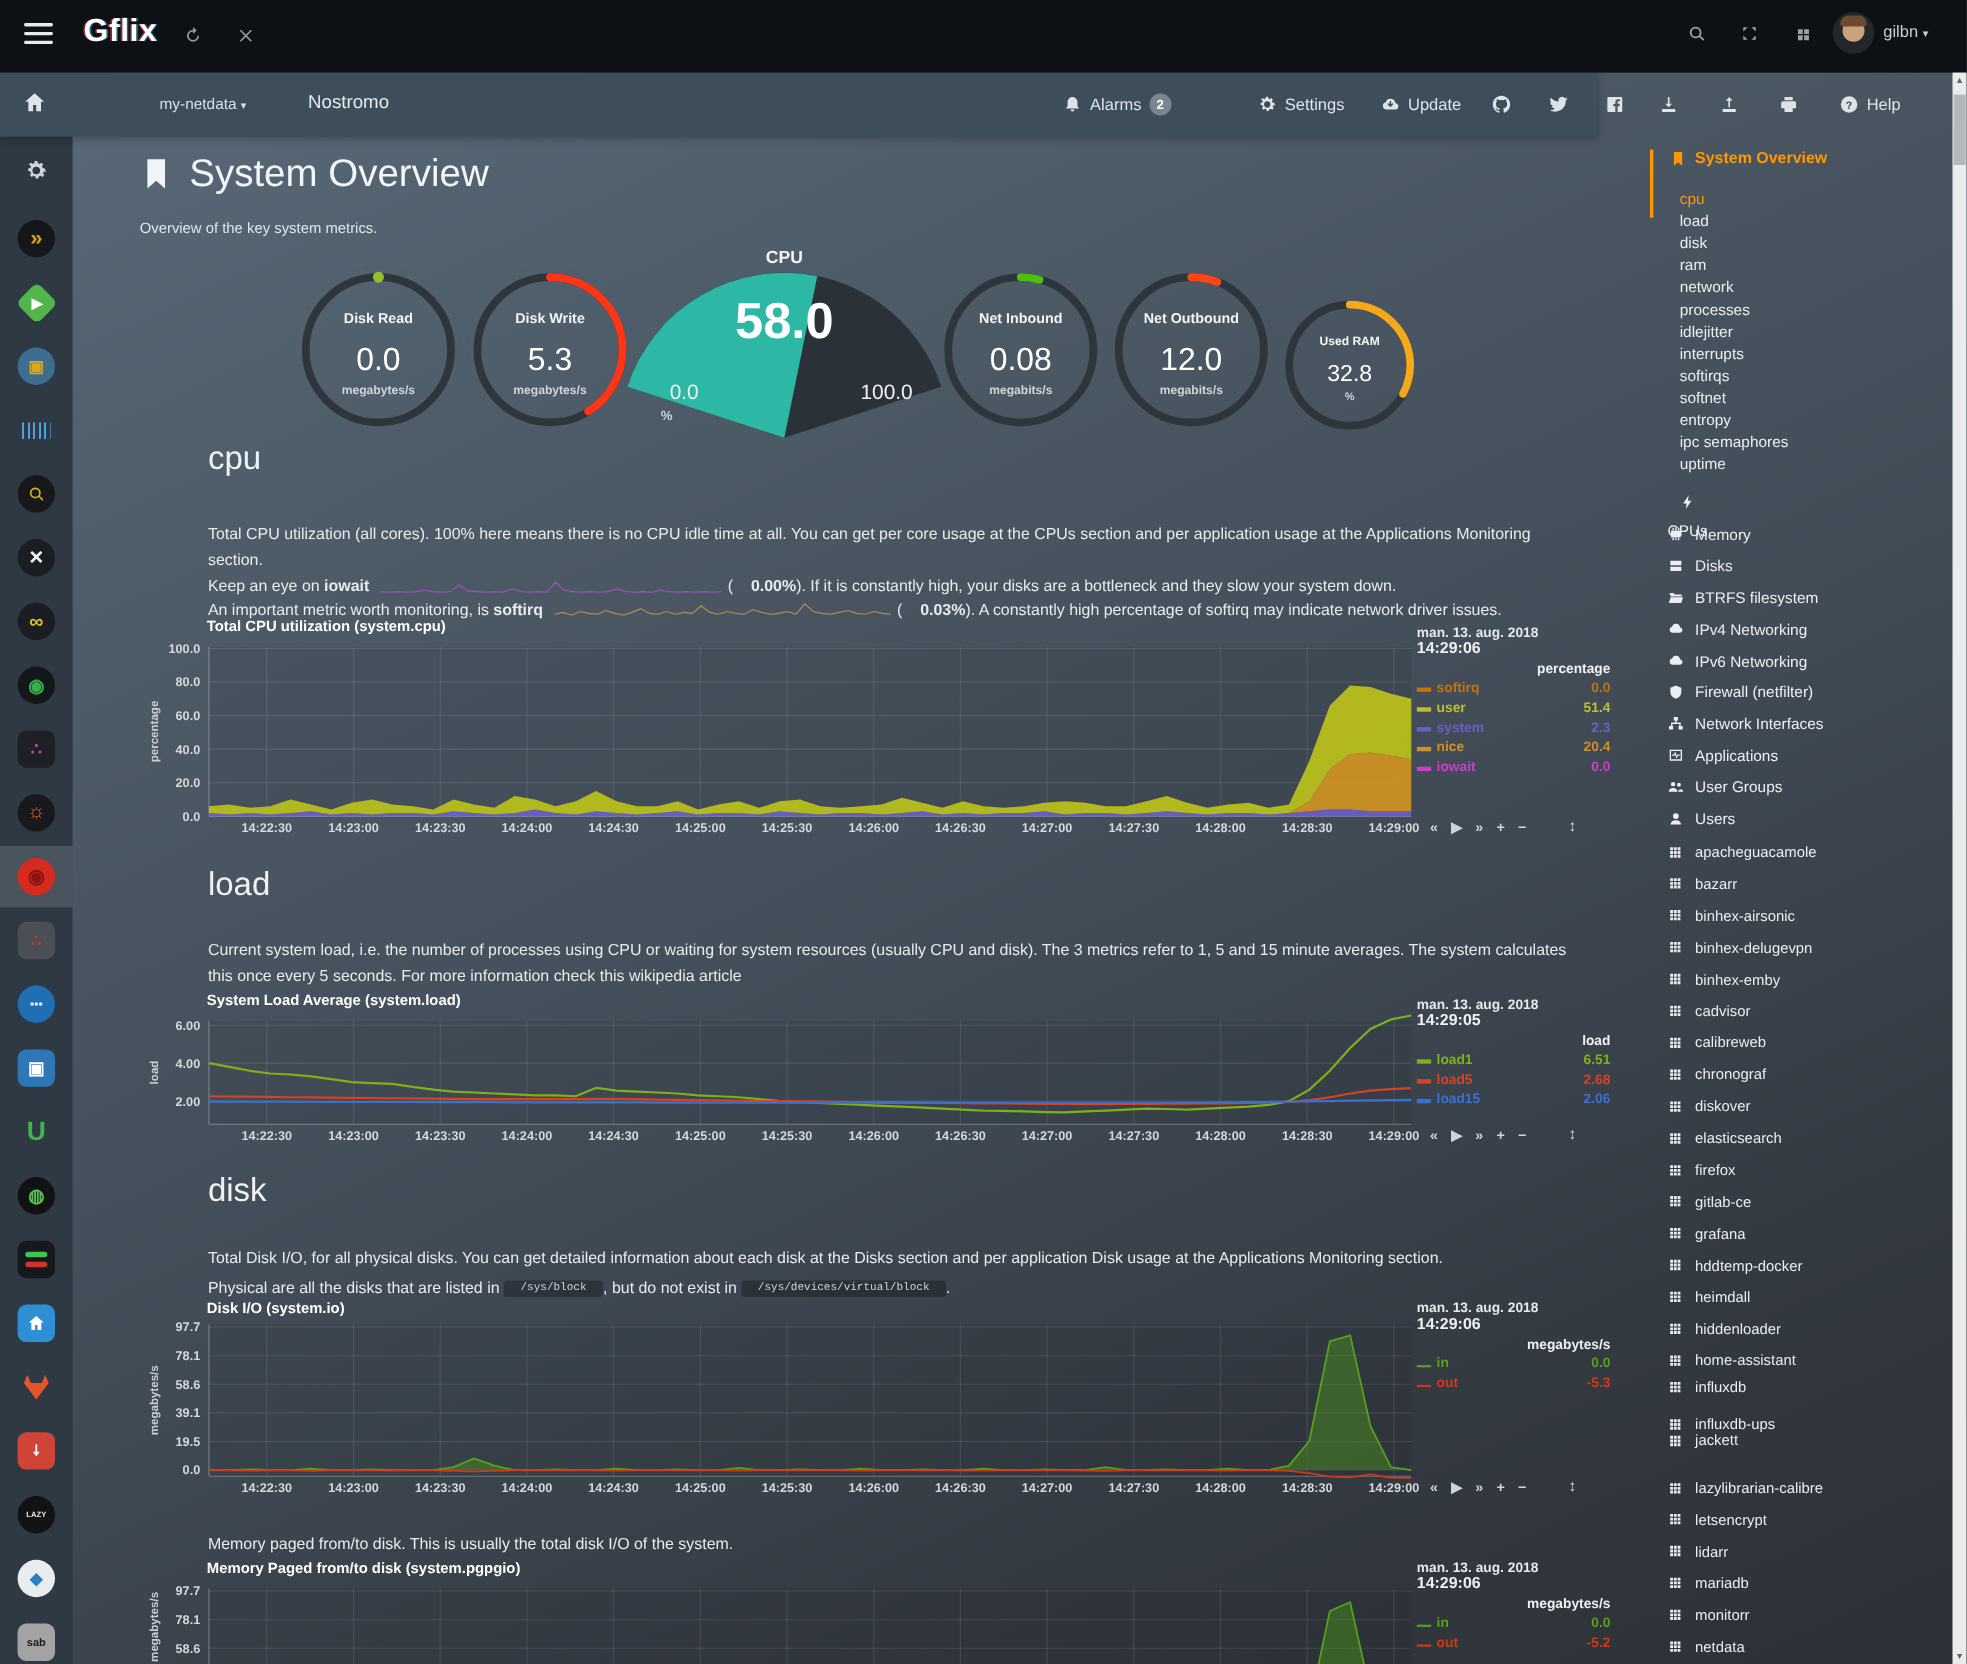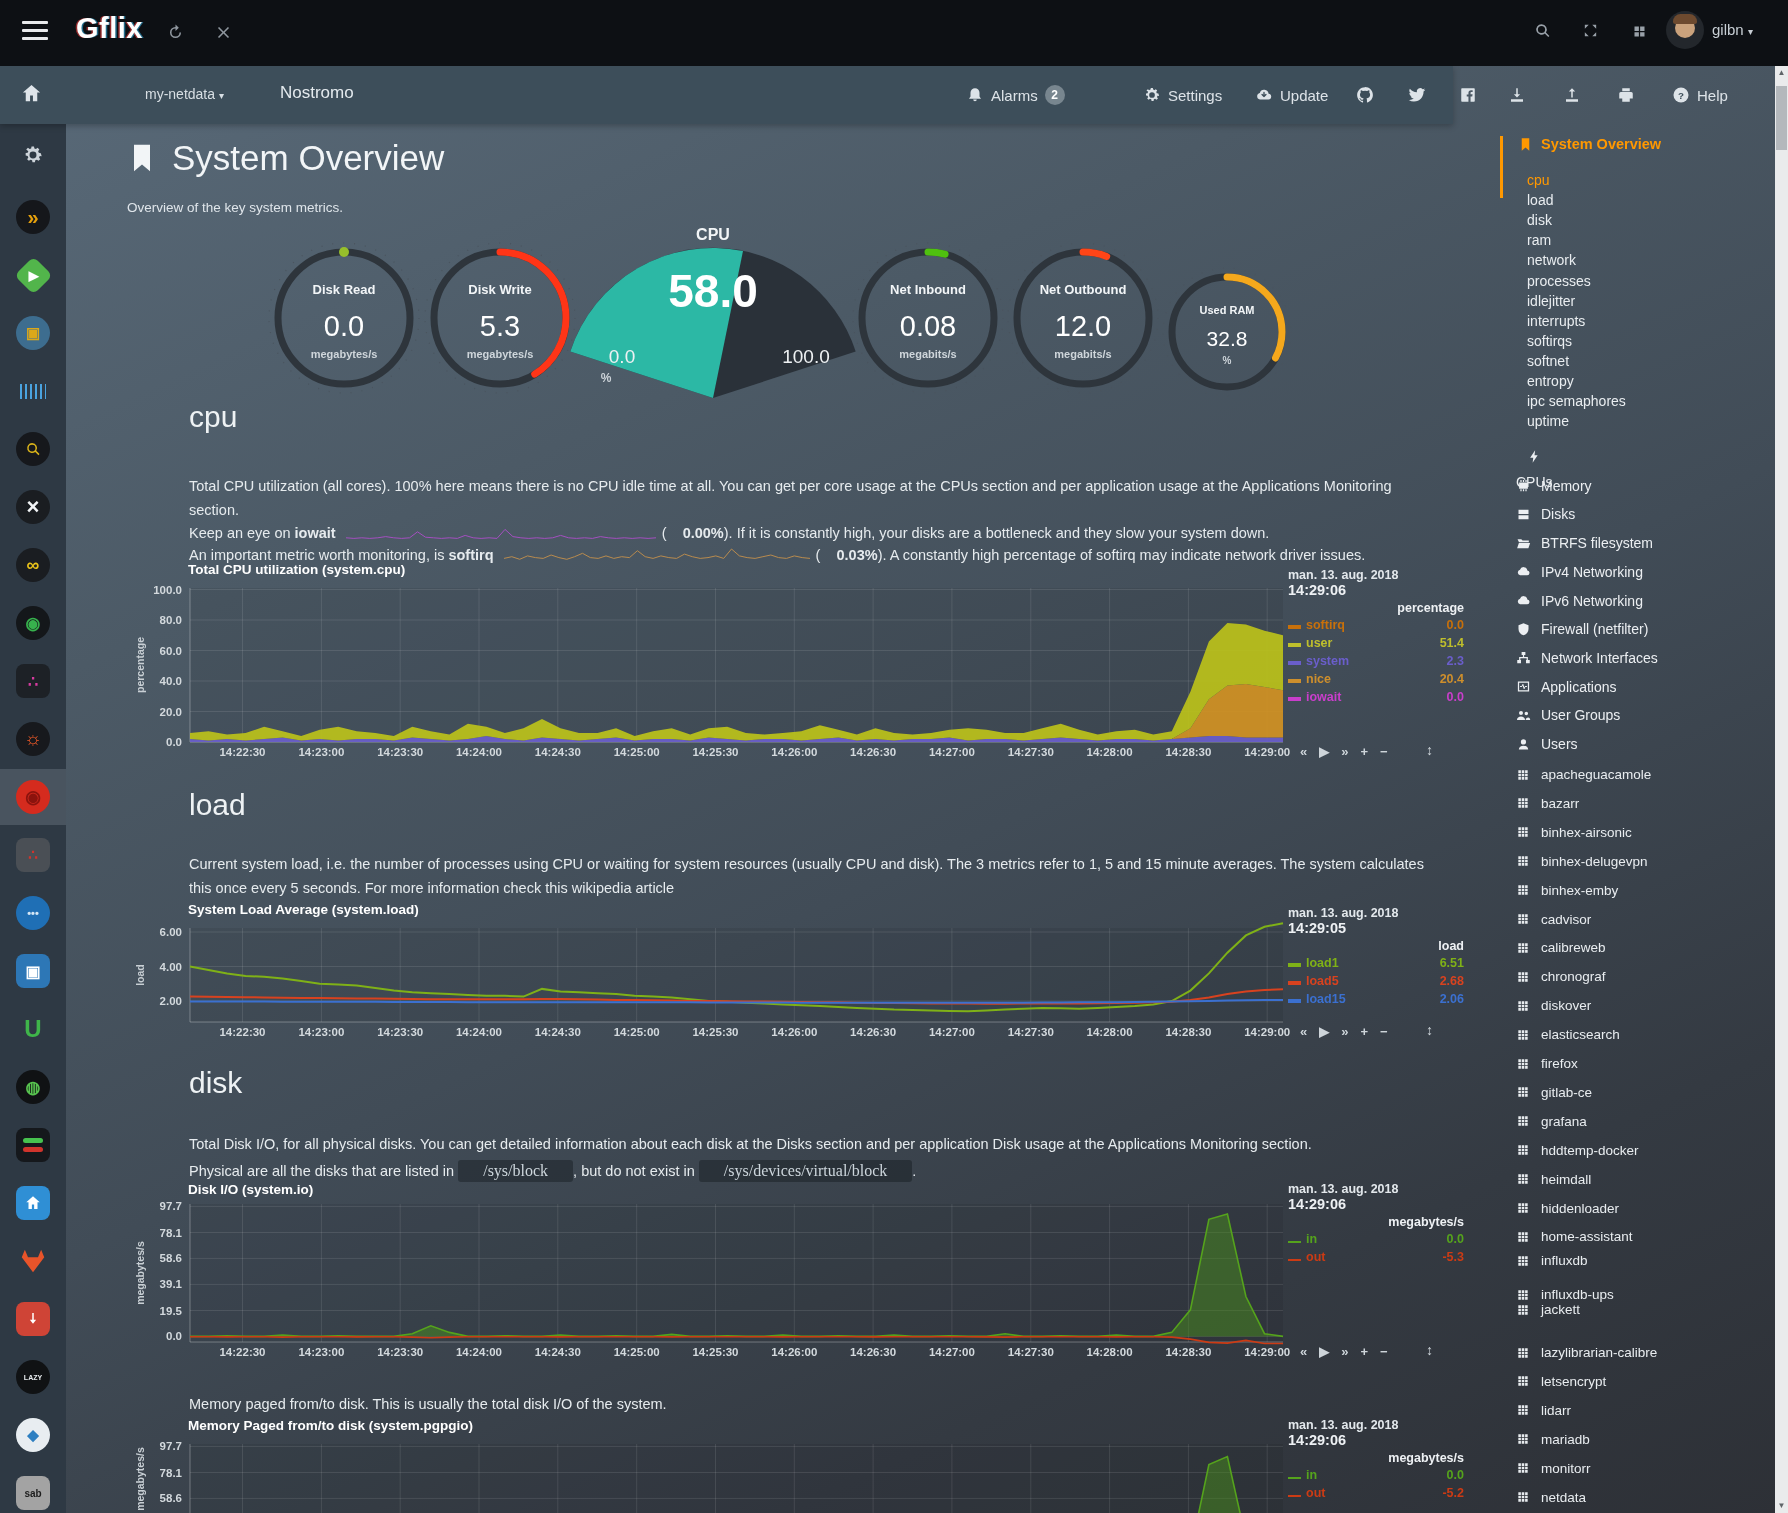--- a/index.html
+++ b/index.html
@@ -38,22 +38,22 @@
   
   .h1row{position:absolute;left:126px;top:138px;display:flex;align-items:center;gap:14px;color:#f2f5f7;}
   .h1row .t{font-size:35px;}
   .subtitle{position:absolute;left:127px;top:200px;font-size:13.5px;color:#dfe5ea;}
   .h2{position:absolute;left:189px;font-size:30px;color:#eef2f4;}
   .para{position:absolute;left:189px;width:1252px;font-size:14.5px;line-height:24px;color:#e6ebee;}
   .inline-row{position:absolute;left:189px;height:22px;font-size:14.5px;color:#e6ebee;display:flex;align-items:center;white-space:nowrap;}
   .inline-row b{margin:0 4px 0 4px;}
   .inline-row .spark{margin:0 6px;}
   .pct{font-weight:bold;}
-  code.chip{font-family:Liberation Serif, serif;font-size:16px;background:rgba(10,14,18,.35);color:#cdd6dc;
-            padding:2px 25px;border-radius:3px;}
+  code.chip{font-family:Liberation Mono, monospace;font-size:10px;background:rgba(10,14,18,.35);color:#cdd6dc;
+            padding:2px 15px;border-radius:3px;}
   
   .chart{position:absolute;left:130px;width:1340px;}
   .chart-title{position:absolute;left:58px;top:2px;font-size:13.5px;font-weight:bold;color:#fff;}
   .legend{position:absolute;left:1158px;width:176px;font-weight:bold;}
   .lg-date{font-size:12.5px;color:#e3e8ec;}
   .lg-time{font-size:14.5px;color:#eef1f4;}
   .lg-unit{font-size:12.5px;color:#eef1f4;text-align:right;margin:3px 0 1px 0;}
   .lg-row{display:flex;justify-content:space-between;align-items:center;height:18px;font-size:12.5px;cursor:pointer;}
   .lg-row .mk{display:inline-block;width:13px;margin-right:5px;}
   .toolbar{position:absolute;display:flex;gap:12px;color:#ced5da;font-size:13px;font-weight:bold;}

